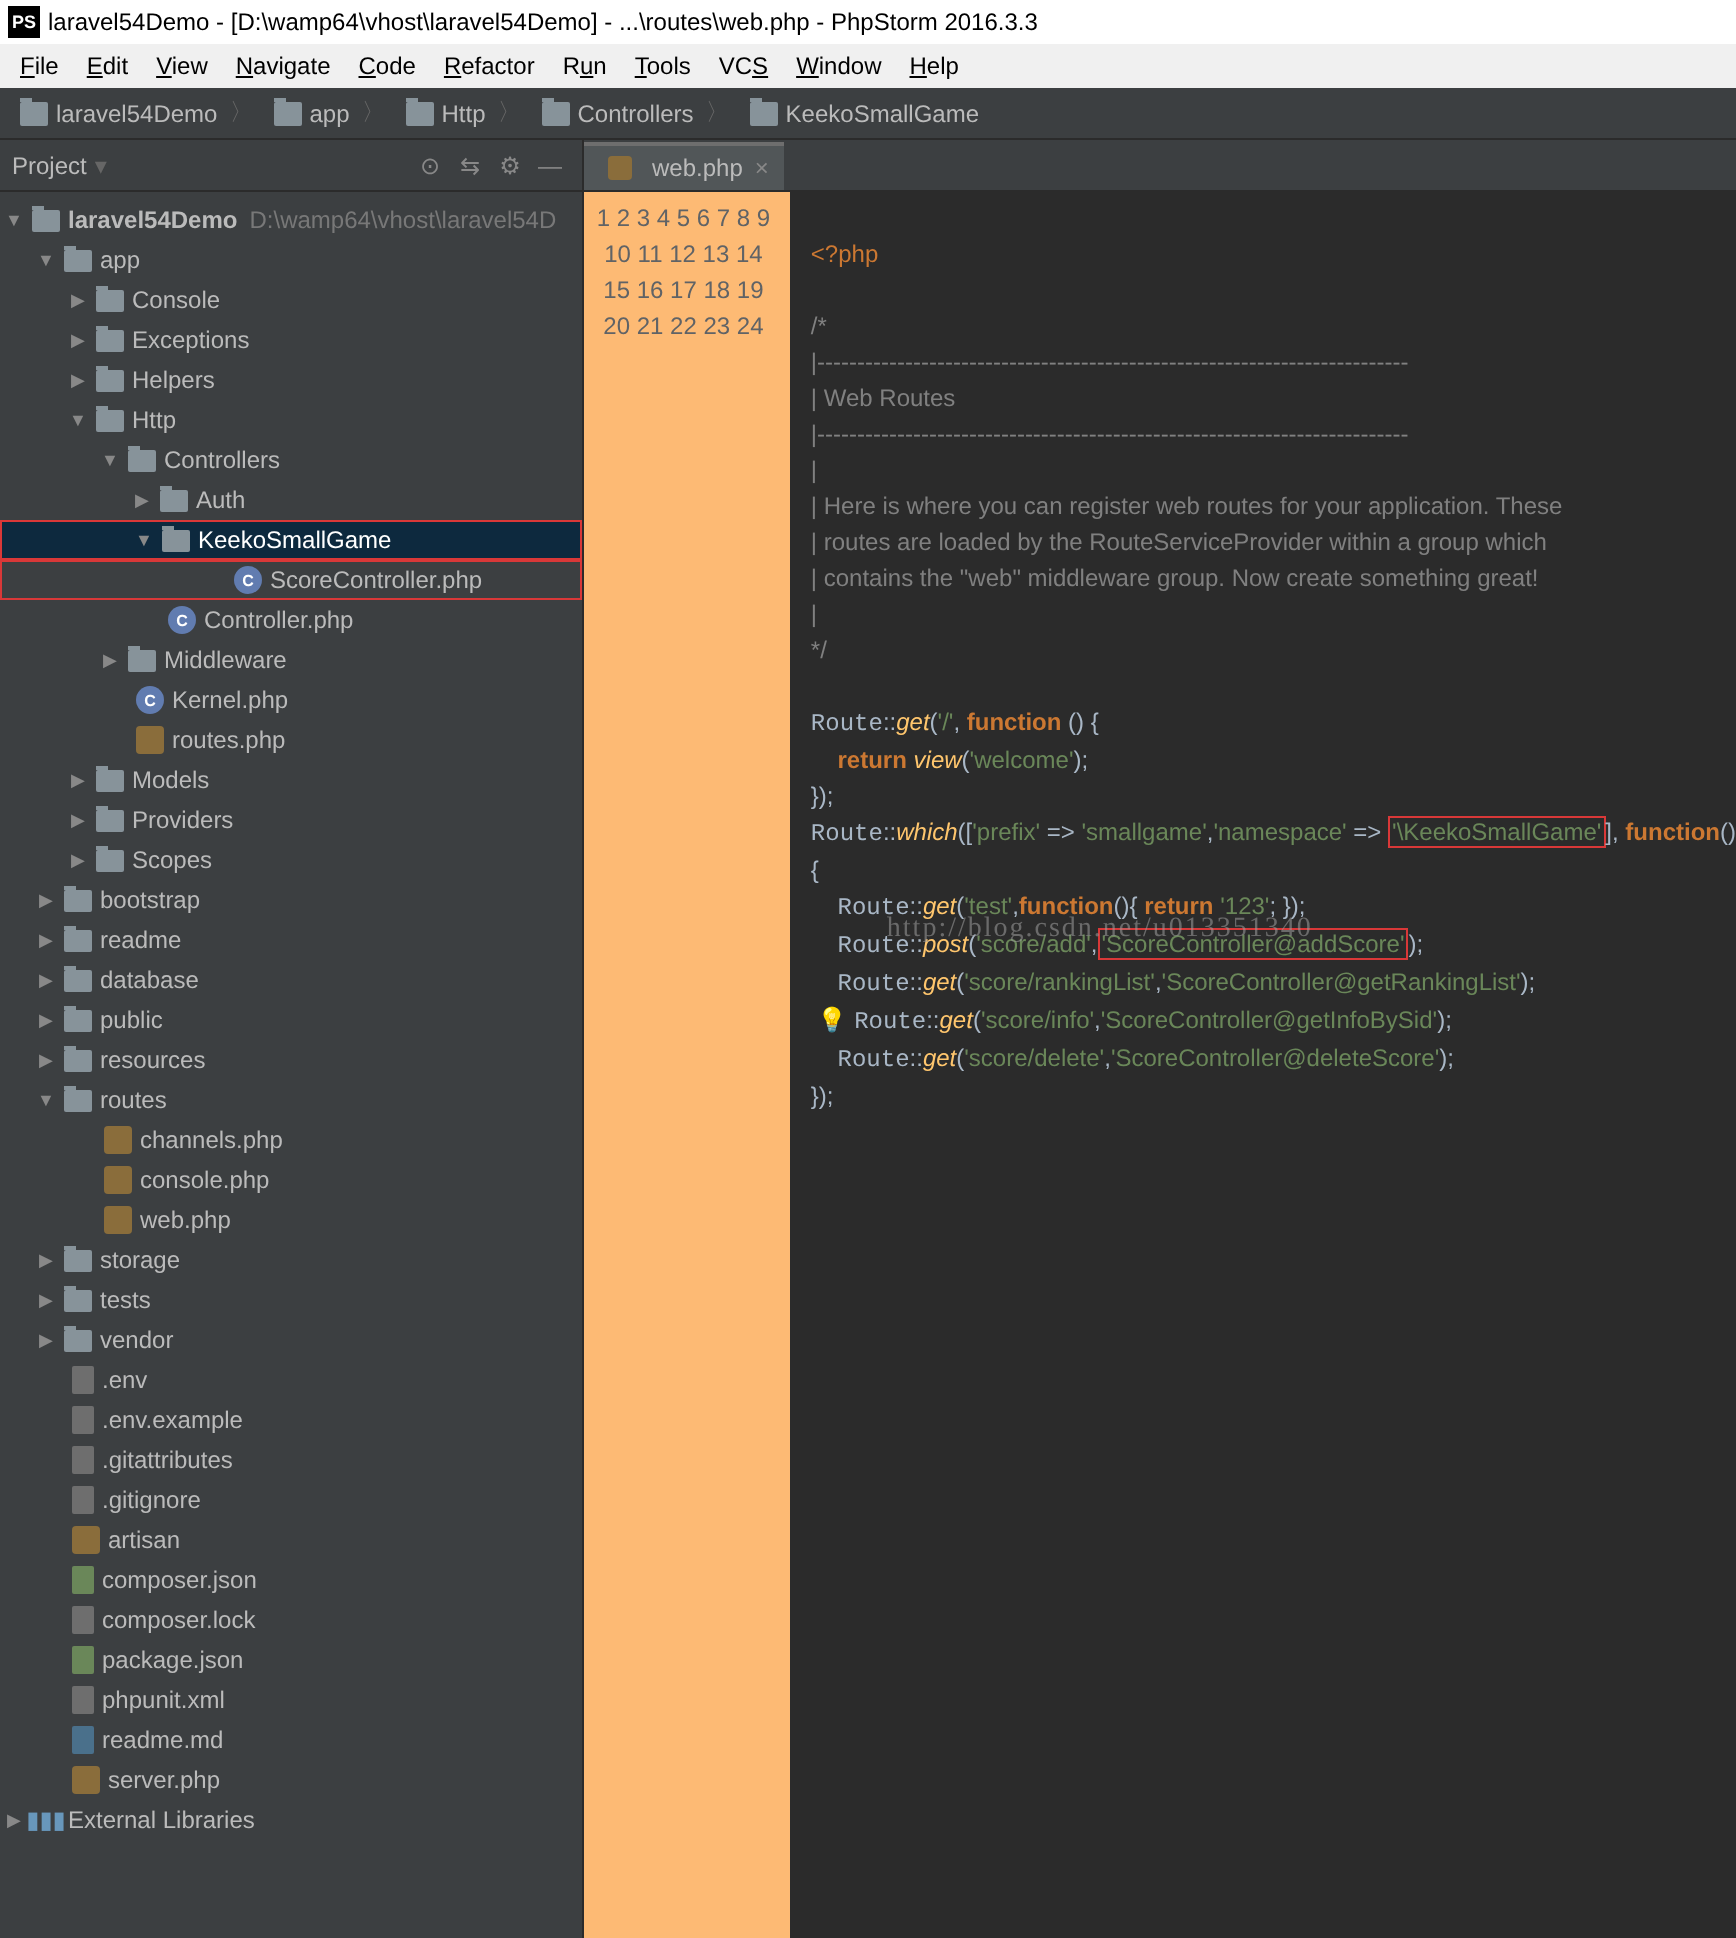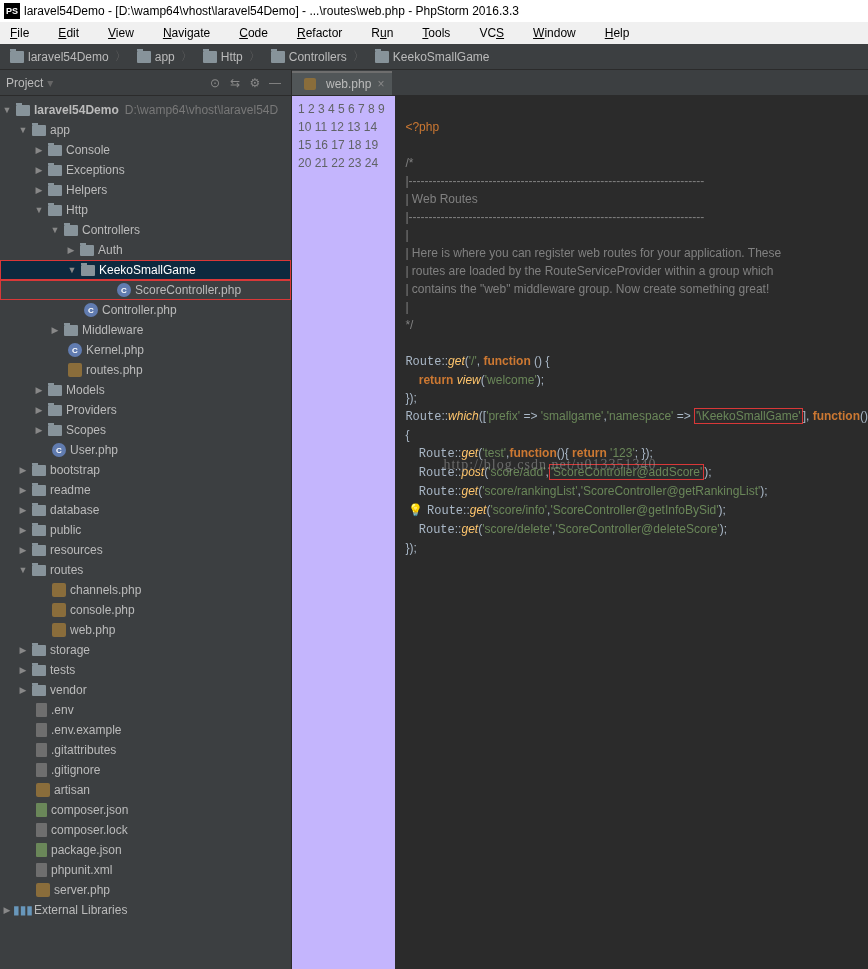--- a/index.html
+++ b/index.html
@@ -1,19 +1,19 @@
 <!DOCTYPE html>
 <html><head>
 <meta charset="utf-8">
 <style>
 * { margin:0; padding:0; box-sizing:border-box; font-family:"Segoe UI",Arial,sans-serif; }
 body { background:#2b2b2b; color:#a9b7c6; font-size:12px; overflow:hidden; width:868px; height:969px; }
 .titlebar { background:#fff; color:#000; height:22px; display:flex; align-items:center; padding:0 4px; font-size:12px; }
 .titlebar .ico { width:16px; height:16px; background:#000; color:#fff; display:inline-flex; align-items:center; justify-content:center; font-size:9px; font-weight:bold; margin-right:4px; }
-.menubar { background:#f0f0f0; color:#000; height:22px; display:flex; align-items:center; padding:0 4px; gap:17px; }
+.menubar { background:#f0f0f0; color:#000; height:22px; display:flex; align-items:center; padding:0 4px; gap:2px; }
 .menubar span { padding:2px 6px; cursor:pointer; }
 .menubar span u { text-decoration:underline; }
 .crumbbar { background:#3c3f41; height:26px; display:flex; align-items:center; padding:0 6px; color:#bbb; border-bottom:1px solid #2b2b2b; }
 .crumb { display:flex; align-items:center; gap:4px; padding:0 4px; }
 .crumb .sep { color:#666; margin:0 2px; }
 .fico { width:14px; height:12px; background:#87939a; display:inline-block; border-radius:1px; position:relative; }
 .fico::before { content:""; position:absolute; top:-2px; left:0; width:6px; height:2px; background:#87939a; }
 .main { display:flex; height:calc(100% - 70px); }
 .sidebar { width:292px; background:#3c3f41; border-right:1px solid #2b2b2b; display:flex; flex-direction:column; }
 .sidehead { height:26px; display:flex; align-items:center; padding:0 6px; border-bottom:1px solid #2b2b2b; color:#bbb; }
@@ -34,21 +34,21 @@
 .icn.php::after{content:"C";color:#fff;font-size:8px;font-weight:bold;}
 .icn.phpf { background:#8a6d3b; border-radius:2px; }
 .icn.file { background:#6e6e6e; width:11px; border-radius:1px; }
 .icn.json { background:#6a8759; width:11px; border-radius:1px; }
 .icn.md { background:#4a708b; width:11px; border-radius:1px; }
 .editor { flex:1; display:flex; flex-direction:column; background:#2b2b2b; }
 .tabs { height:26px; background:#3c3f41; display:flex; align-items:flex-end; border-bottom:1px solid #2b2b2b; }
 .tab { background:#515658; color:#bbb; padding:4px 8px; display:flex; align-items:center; gap:6px; border-top:2px solid #6e6e6e; }
 .tab .x { color:#888; cursor:pointer; }
 .code { flex:1; display:flex; font-family:Consolas,monospace; font-size:12px; line-height:18px; overflow:auto; }
-.gutter { background:#c4b5fd; color:#606366; text-align:left; padding:4px 10px 4px 6px; user-select:none; min-width:34px; }
+.gutter { background:#fdba74; color:#606366; text-align:center; padding:4px 10px 4px 6px; user-select:none; min-width:34px; }
 .codebody { padding:4px 0 4px 10px; white-space:pre; position:relative; }
 .k-tag{color:#cc7832;} .k-kw{color:#cc7832;font-weight:bold;} .k-fn{color:#ffc66d;font-style:italic;}
 .k-str{color:#6a8759;} .k-cm{color:#808080;} .k-cls{color:#a9b7c6;font-family:Liberation Mono, monospace;}
 .redbox{border:1px solid #d93838; padding:0 1px;}
 .watermark{position:absolute; top:360px; left:0px; color:#9e9e9e; font-size:14px; font-family:Liberation Serif, serif; opacity:.55; pointer-events:none; letter-spacing:1px;margin-left:48px;}
 .bulb{color:#ffc66d;}
 </style>
 </head>
 <body>
 
@@ -203,25 +203,20 @@
           <span class="icn folder"></span>
           <span class="lbl">Providers</span>
         </div>
       <div class="row">
           <span class="ind" style="width:34px"></span>
           <span class="arrow">▶</span>
           <span class="icn folder"></span>
           <span class="lbl">Scopes</span>
         </div>
       <div class="row">
-          <span class="ind" style="width:48px"></span>
-          <span class="icn php"></span>
-          <span class="lbl">User.php</span>
-        </div>
-      <div class="row">
           <span class="ind" style="width:18px"></span>
           <span class="arrow">▶</span>
           <span class="icn folder"></span>
           <span class="lbl">bootstrap</span>
         </div>
       <div class="row">
           <span class="ind" style="width:18px"></span>
           <span class="arrow">▶</span>
           <span class="icn folder"></span>
           <span class="lbl">readme</span>
@@ -320,20 +315,25 @@
         </div>
       <div class="row">
           <span class="ind" style="width:32px"></span>
           <span class="icn json"></span>
           <span class="lbl">package.json</span>
         </div>
       <div class="row">
           <span class="ind" style="width:32px"></span>
           <span class="icn file"></span>
           <span class="lbl">phpunit.xml</span>
+        </div>
+      <div class="row">
+          <span class="ind" style="width:32px"></span>
+          <span class="icn md"></span>
+          <span class="lbl">readme.md</span>
         </div>
       <div class="row">
           <span class="ind" style="width:32px"></span>
           <span class="icn phpf"></span>
           <span class="lbl">server.php</span>
         </div>
       <div class="row">
           <span class="ind" style="width:2px"></span>
           <span class="arrow">▶</span>
           <span class="icn" style="color:#6897bb">▮▮▮</span>

